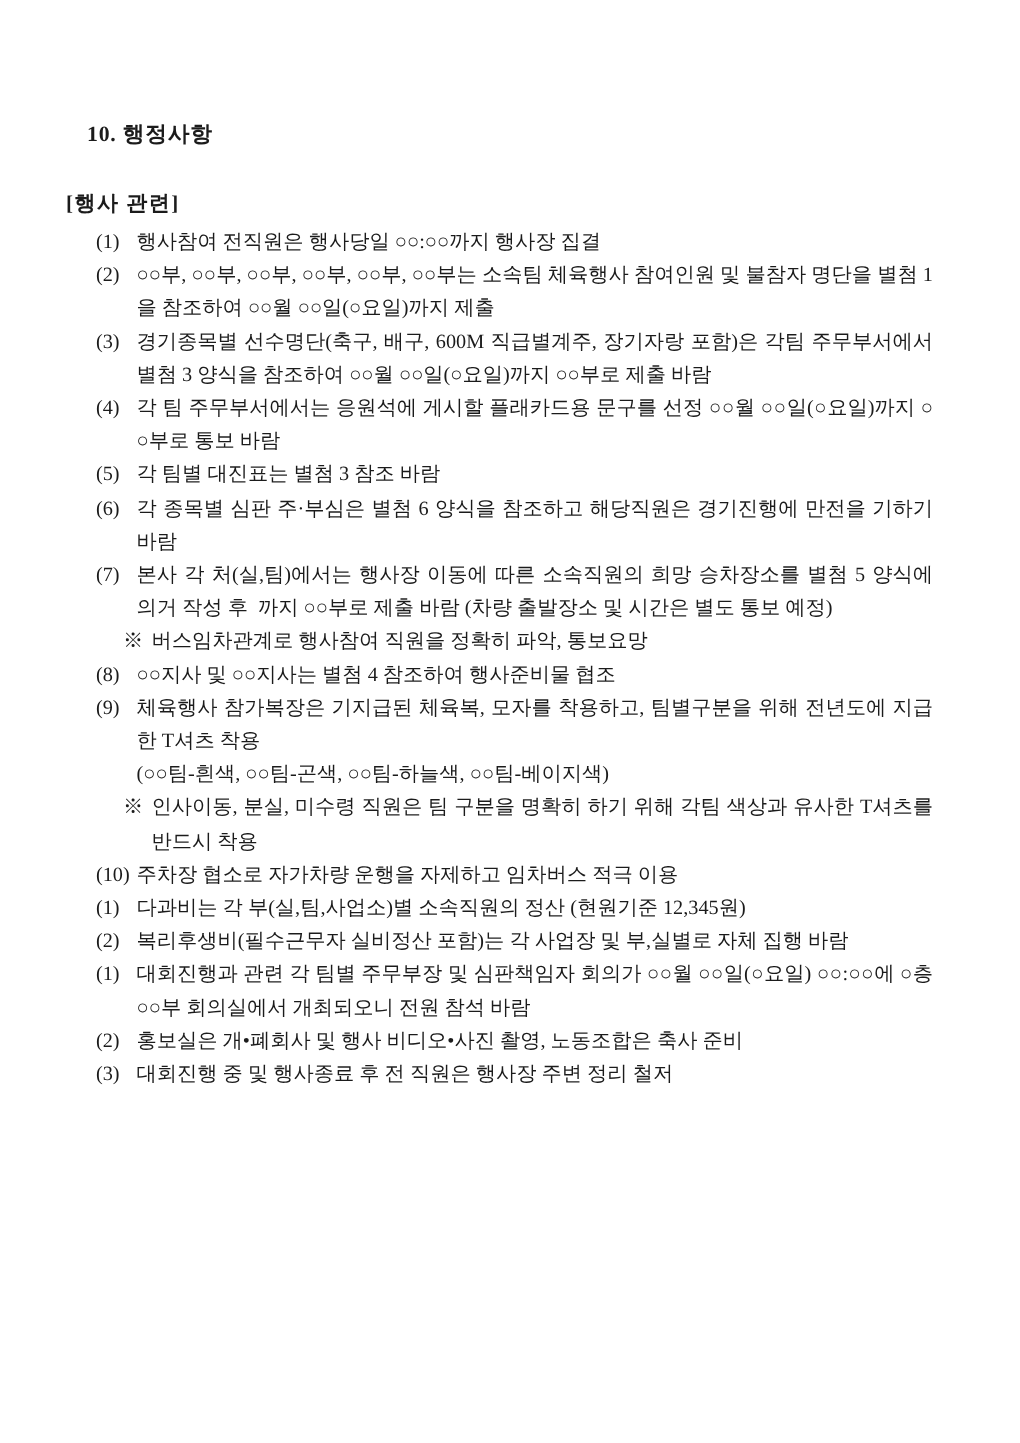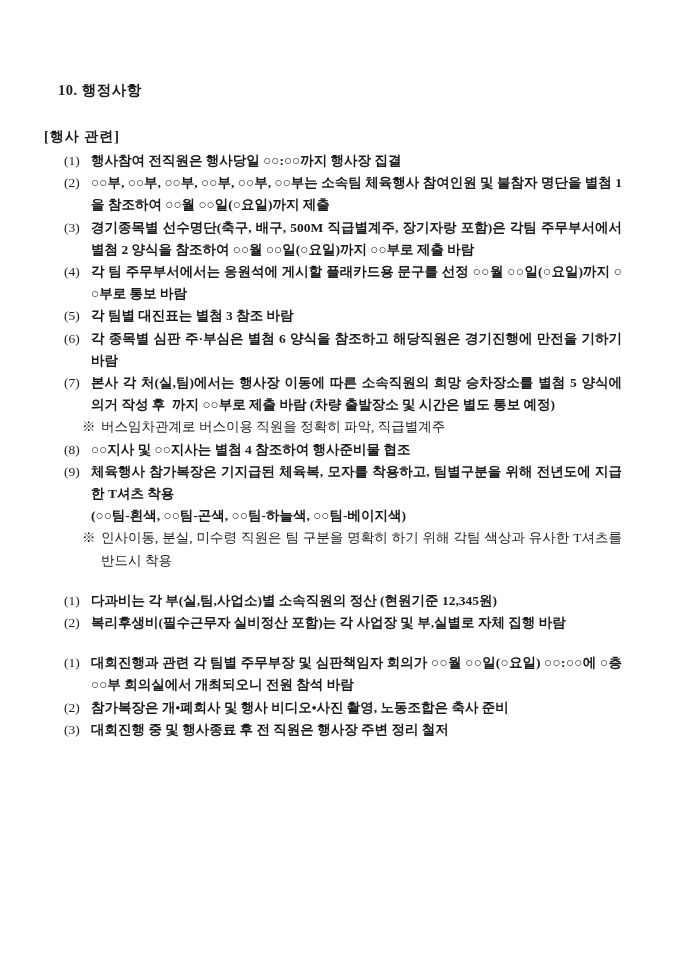--- a/index.html
+++ b/index.html
@@ -16,21 +16,21 @@
   .content {
     padding: 82px 58px 0 44px;
   }
   .doc-title {
     font-size: 14.5px;
     font-weight: bold;
     margin-left: 14px;
     letter-spacing: 0.5px;
     line-height: 16px;
   }
-  .section { margin-top: 18px; }
+  .section { margin-top: 0; }
   .section-heading {
     font-size: 14px;
     font-weight: bold;
     letter-spacing: 1px;
     line-height: 20px;
     margin-top: 29px;
     margin-bottom: 3px;
   }
   .section:first-of-type .section-heading { margin-top: 25px; }
   .items { margin-left: 20px; }
@@ -43,28 +43,26 @@
     flex: none;
     min-width: 27px;
     padding-right: 2px;
     white-space: nowrap;
   }
   .txt {
     flex: 1;
     text-align: justify;
     word-break: break-all;
     white-space: pre-wrap;
-    font-weight: bold;
   }
   .sub {
     margin-left: 27px;
     font-size: 13.5px;
     line-height: 22.2px;
     white-space: pre-wrap;
-    font-weight: bold;
   }
   .note {
     display: flex;
     margin-left: 18px;
     font-size: 13.5px;
     line-height: 22.2px;
   }
   .note .marker { flex: none; width: 19px; }
   .note .ntxt {
     flex: 1;
@@ -90,21 +88,21 @@
           <span class="txt">행사참여 전직원은 행사당일 ○○:○○까지 행사장 집결</span>
         </div>
 
         <div class="item">
           <span class="num">(2)</span>
           <span class="txt">○○부, ○○부, ○○부, ○○부, ○○부, ○○부는 소속팀 체육행사 참여인원 및 불참자 명단을 별첨 1을 참조하여 ○○월 ○○일(○요일)까지 제출</span>
         </div>
 
         <div class="item">
           <span class="num">(3)</span>
-          <span class="txt">경기종목별 선수명단(축구, 배구, 500M 직급별계주, 장기자랑 포함)은 각팀 주무부서에서 별첨 2 양식을 참조하여 ○○월 ○○일(○요일)까지 ○○부로 제출 바람</span>
+          <span class="txt">경기종목별 선수명단(축구, 배구, 600M 직급별계주, 장기자랑 포함)은 각팀 주무부서에서 별첨 3 양식을 참조하여 ○○월 ○○일(○요일)까지 ○○부로 제출 바람</span>
         </div>
 
         <div class="item">
           <span class="num">(4)</span>
           <span class="txt">각 팀 주무부서에서는 응원석에 게시할 플래카드용 문구를 선정 ○○월 ○○일(○요일)까지 ○○부로 통보 바람</span>
         </div>
 
         <div class="item">
           <span class="num">(5)</span>
           <span class="txt">각 팀별 대진표는 별첨 3 참조 바람</span>
@@ -114,38 +112,42 @@
           <span class="num">(6)</span>
           <span class="txt">각 종목별 심판 주·부심은 별첨 6 양식을 참조하고 해당직원은 경기진행에 만전을 기하기 바람</span>
         </div>
 
         <div class="item">
           <span class="num">(7)</span>
           <span class="txt">본사 각 처(실,팀)에서는 행사장 이동에 따른 소속직원의 희망 승차장소를 별첨 5 양식에 의거 작성 후  까지 ○○부로 제출 바람 (차량 출발장소 및 시간은 별도 통보 예정)</span>
         </div>
         <div class="note">
           <span class="marker">※</span>
-          <span class="ntxt">버스임차관계로 버스이용 직원을 정확히 파악, 직급별계주</span>
+          <span class="ntxt">버스임차관계로 행사참여 직원을 정확히 파악, 통보요망</span>
         </div>
 
         <div class="item">
           <span class="num">(8)</span>
           <span class="txt">○○지사 및 ○○지사는 별첨 4 참조하여 행사준비물 협조</span>
         </div>
 
         <div class="item">
           <span class="num">(9)</span>
           <span class="txt">체육행사 참가복장은 기지급된 체육복, 모자를 착용하고, 팀별구분을 위해 전년도에 지급한 T셔츠 착용</span>
         </div>
         <div class="sub">(○○팀-흰색, ○○팀-곤색, ○○팀-하늘색, ○○팀-베이지색)</div>
         <div class="note">
           <span class="marker">※</span>
           <span class="ntxt">인사이동, 분실, 미수령 직원은 팀 구분을 명확히 하기 위해 각팀 색상과 유사한 T셔츠를 반드시 착용</span>
         </div>
 
+        <div class="item">
+          <span class="num">(10)</span>
+          <span class="txt">주차장 협소로 자가차량 운행을 자제하고 임차버스 적극 이용</span>
+        </div>
 
       </div>
     </div>
 
     <div class="section">
       <div class="items">
 
         <div class="item">
           <span class="num">(1)</span>
           <span class="txt">다과비는 각 부(실,팀,사업소)별 소속직원의 정산 (현원기준 12,345원)</span>
@@ -162,21 +164,21 @@
     <div class="section">
       <div class="items">
 
         <div class="item">
           <span class="num">(1)</span>
           <span class="txt">대회진행과 관련 각 팀별 주무부장 및 심판책임자 회의가 ○○월 ○○일(○요일) ○○:○○에 ○층 ○○부 회의실에서 개최되오니 전원 참석 바람</span>
         </div>
 
         <div class="item">
           <span class="num">(2)</span>
-          <span class="txt">참가복장은 개•폐회사 및 행사 비디오•사진 촬영, 노동조합은 축사 준비</span>
+          <span class="txt">홍보실은 개•폐회사 및 행사 비디오•사진 촬영, 노동조합은 축사 준비</span>
         </div>
 
         <div class="item">
           <span class="num">(3)</span>
           <span class="txt">대회진행 중 및 행사종료 후 전 직원은 행사장 주변 정리 철저</span>
         </div>
 
       </div>
     </div>
 

